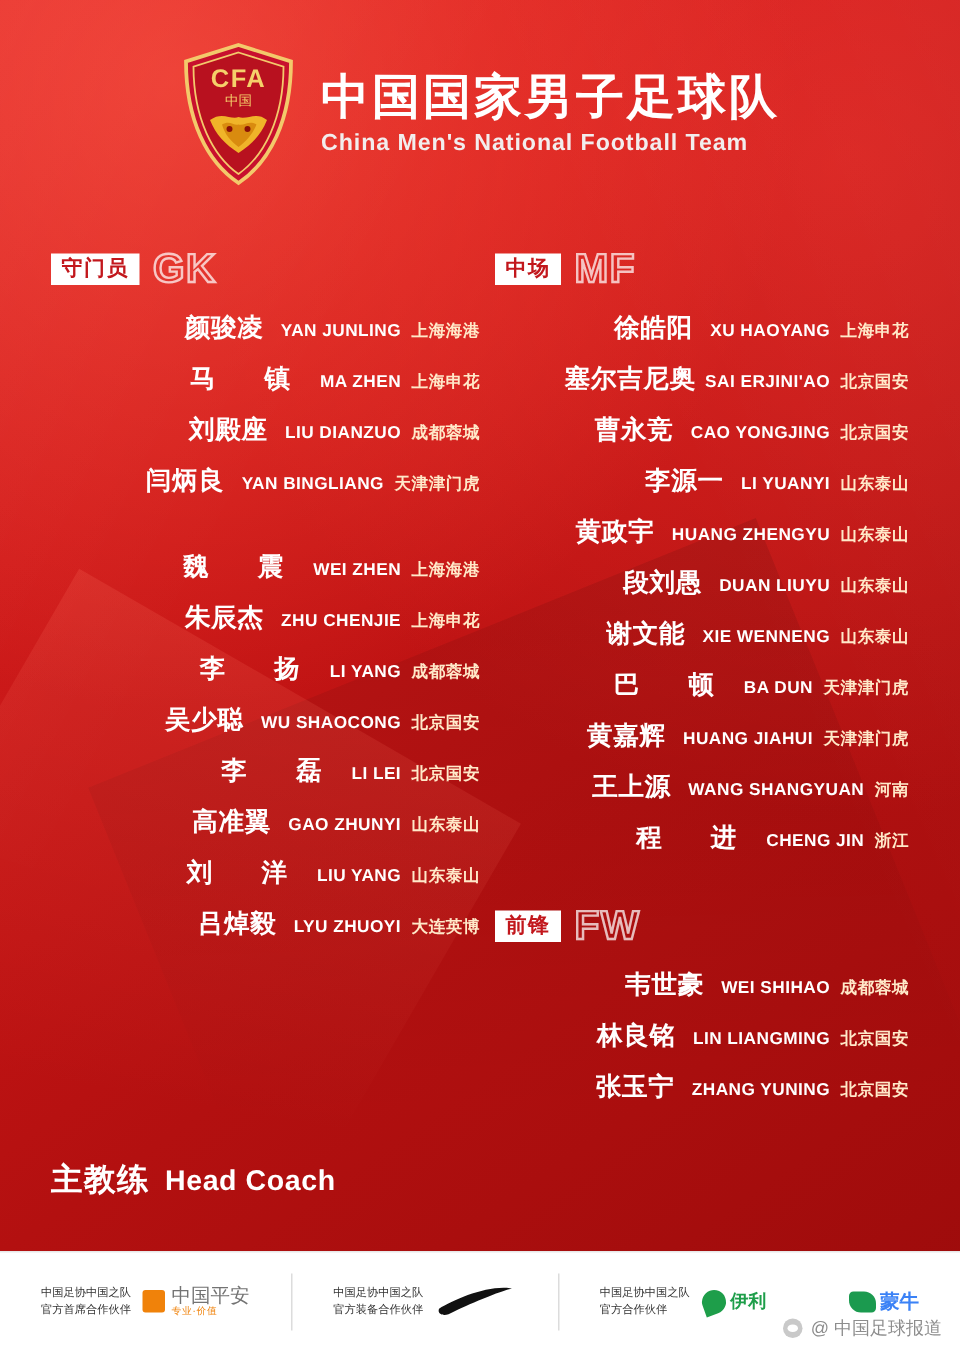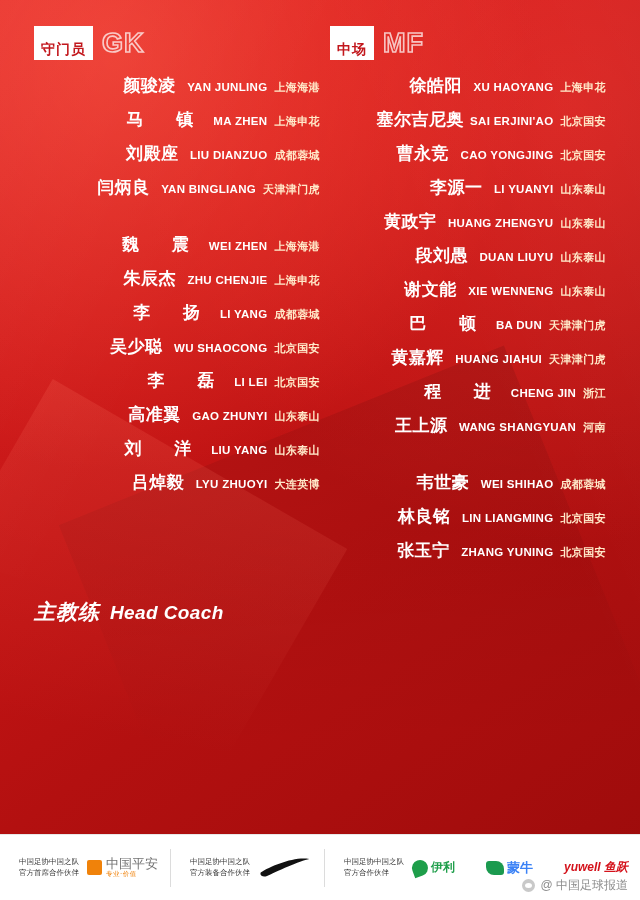--- a/index.html
+++ b/index.html
@@ -59,21 +59,21 @@
 
   .group { margin-bottom: 34px; }
 
   .group-head {
     display: flex; align-items: center; gap: 9px;
     margin-bottom: 14px;
   }
   .pos-cn {
     background: #ffffff; color: #c2171c;
     font-size: 14px; font-weight: bold;
-    padding: 16px 7px 3px 7px;
+    padding: 2px 7px 3px 7px;
     letter-spacing: 1px;
     line-height: 1.1;
   }
   .pos-abbr {
     font-size: 27px; font-weight: bold; letter-spacing: 1px;
     line-height: 1;
     color: transparent;
     -webkit-text-stroke: 1.6px rgba(255,255,255,0.72);
     text-shadow: none;
   }
@@ -97,42 +97,41 @@
   }
   .p-club {
     color: #ffe9c9; font-size: 11px; font-weight: bold;
     margin-left: 7px; letter-spacing: 0.4px;
   }
 
   
   .coach {
     position: relative;
     padding: 2px 14px 0 34px;
-    font-style: italic;
   }
   .coach-title {
     display: flex; align-items: baseline; gap: 10px;
     margin-bottom: 10px;
   }
   .coach-cn { color: #fff; font-size: 21px; font-weight: bold; letter-spacing: 1px; }
   .coach-en { color: #fff; font-size: 19px; font-weight: bold; letter-spacing: 0.4px; }
   .coach-name { display: flex; align-items: baseline; }
   .coach-name .p-cn { min-width: 0; }
 
   
   .sponsors {
     position: absolute; left: 0; right: 0; bottom: 0;
     height: 66px; background: #ffffff;
     display: flex; align-items: center;
     border-top: 1px solid #e8e8e8;
   }
   .sp-cell {
     display: flex; align-items: center; gap: 8px;
     height: 42px; padding: 0 12px;
-    flex: 1 1 auto; justify-content: flex-end;
+    flex: 1 1 auto; justify-content: center;
   }
   .sp-div { width: 1px; height: 38px; background: #dcdcdc; }
   .sp-label {
     color: #333; font-size: 7.5px; line-height: 1.35;
     text-align: left; white-space: nowrap;
   }
   .sp-brand { display: flex; align-items: center; gap: 4px; }
   .pingan-mark { width: 15px; height: 15px; background: #f0820a; border-radius: 2px; }
   .pingan-txt { color: #737373; font-weight: normal; font-size: 13px; line-height: 1; }
   .pingan-sub { color: #f0820a; font-size: 6.5px; letter-spacing: 0.5px; }
@@ -159,20 +158,36 @@
 </style>
 </head>
 <body>
 
 <div class="poster">
   <div class="sheen s1"></div>
   <div class="sheen s2"></div>
   <div class="sheen s3"></div>
   <div class="sheen s4"></div>
 
+  <div class="header">
+    <svg class="crest" viewBox="0 0 78 96">
+      <path d="M39 2 L74 13 C74 52 60 80 39 94 C18 80 4 52 4 13 Z" fill="#c8102e" stroke="#f3c96b" stroke-width="2.5"></path>
+      <path d="M39 7 L69 16.5 C69 51 56 76 39 88 C22 76 9 51 9 16.5 Z" fill="#b8111f" stroke="#f3c96b" stroke-width="1.2"></path>
+      <text x="39" y="30" text-anchor="middle" font-family="Liberation Sans, sans-serif" font-size="17" font-weight="bold" fill="#f5d06a" letter-spacing="1">CFA</text>
+      <text x="39" y="42" text-anchor="middle" font-family="Liberation Sans, sans-serif" font-size="9" fill="#f5d06a">中国</text>
+      <path d="M20 52 C28 46 34 52 39 50 C45 52 51 46 58 52 C54 62 48 68 39 74 C30 68 24 62 20 52 Z" fill="#f0b429"></path>
+      <path d="M28 55 C33 52 36 56 39 55 C43 56 46 52 51 55 C48 62 44 66 39 70 C34 66 30 62 28 55 Z" fill="#d98b0f"></path>
+      <circle cx="33" cy="58" r="2" fill="#8c1007"></circle>
+      <circle cx="45" cy="58" r="2" fill="#8c1007"></circle>
+    </svg>
+    <div class="title-block">
+      <div class="title-cn">中国国家男子足球队</div>
+      <div class="title-en">China Men's National Football Team</div>
+    </div>
+  </div>
 
   <div class="columns">
     <div class="col left">
 
       <div class="group">
         <div class="group-head">
           <span class="pos-cn">守门员</span>
           <span class="pos-abbr">GK</span>
         </div>
         <div class="player">
@@ -288,32 +303,36 @@
           <span class="p-cn spaced">巴 顿</span>
           <span class="p-en">BA DUN</span>
           <span class="p-club">天津津门虎</span>
         </div>
         <div class="player">
           <span class="p-cn">黄嘉辉</span>
           <span class="p-en">HUANG JIAHUI</span>
           <span class="p-club">天津津门虎</span>
         </div>
         <div class="player">
+          <span class="p-cn">王上源</span>
+          <span class="p-en">WANG SHANGYUAN</span>
+          <span class="p-club">河南</span>
+        </div>
+        <div class="player">
           <span class="p-cn spaced">程 进</span>
           <span class="p-en">CHENG JIN</span>
           <span class="p-club">浙江</span>
         </div>
-        <div class="player">
-          <span class="p-cn">王上源</span>
-          <span class="p-en">WANG SHANGYUAN</span>
-          <span class="p-club">河南</span>
-        </div>
       </div>
 
       <div class="group">
+        <div class="group-head">
+          <span class="pos-cn">前锋</span>
+          <span class="pos-abbr">FW</span>
+        </div>
         <div class="player">
           <span class="p-cn">韦世豪</span>
           <span class="p-en">WEI SHIHAO</span>
           <span class="p-club">成都蓉城</span>
         </div>
         <div class="player">
           <span class="p-cn">林良铭</span>
           <span class="p-en">LIN LIANGMING</span>
           <span class="p-club">北京国安</span>
         </div>
@@ -375,24 +394,19 @@
       </div>
     </div>
 
     <div class="sp-cell">
       <div class="mengniu">
         <div class="mn-mark"></div>
         <span class="mn-txt">蒙牛</span>
       </div>
     </div>
 
-    <div class="sp-cell">
-      <div class="yuwell">
-        <span class="yw-txt">yuwell 鱼跃</span>
-      </div>
-    </div>
 
     <div class="watermark">
       <div class="wb-icon"></div>
       <span>@ 中国足球报道</span>
     </div>
   </div>
 </div>
 
 </body></html>

